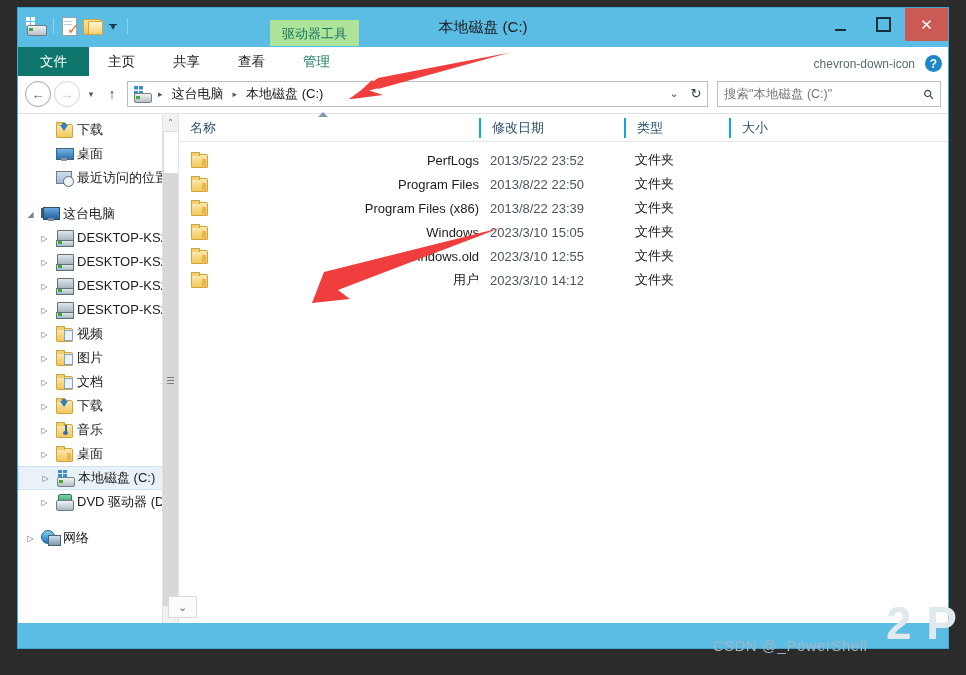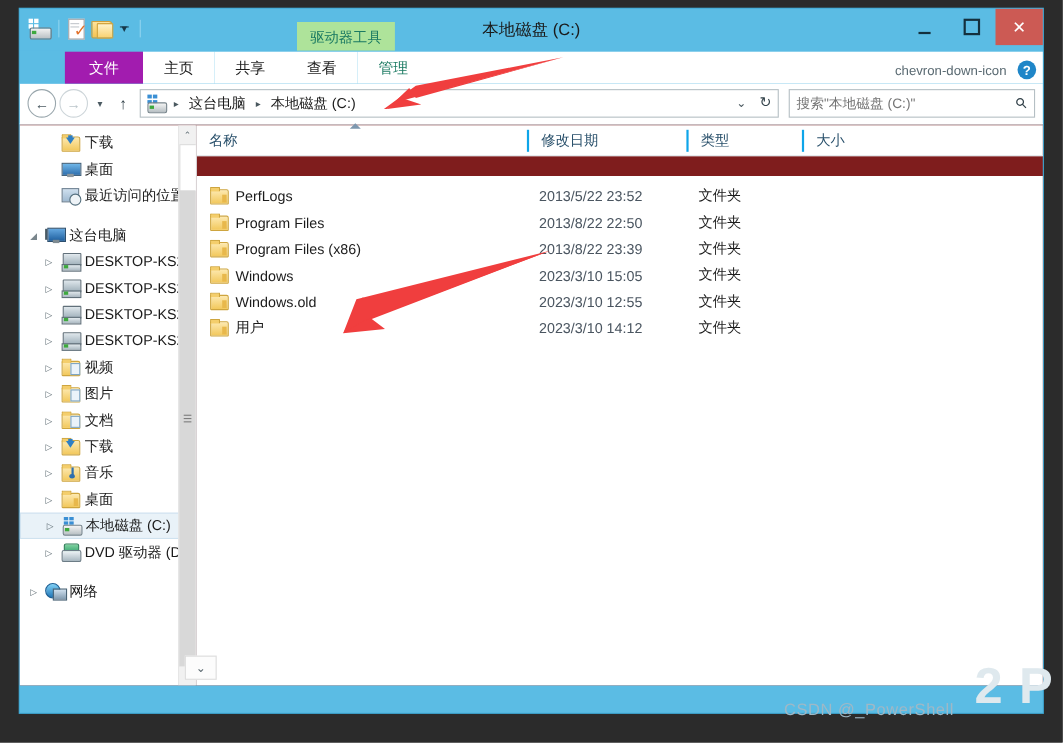--- a/index.html
+++ b/index.html
@@ -99,21 +99,21 @@
 
   
   .ribbon {
     position:relative; height:30px; background:#5bbce4;
     display:flex; align-items:flex-end;
   }
   .tab {
     height:29px; display:flex; align-items:center; padding:0 19px;
     font-size:13.5px; color:#1d1d1d; background:#fff;
   }
-  .tab.file { background:#a21caf; color:#fff; padding:0 22px;margin-left:41px; }
+  .tab.file { background:#0f766e; color:#fff; padding:0 22px; }
   .tab.manage { color:#1b7a62; }
   .tab-filler { flex:1; height:29px; background:#fff; }
   .ribbon-right {
     position:absolute; right:6px; bottom:4px; display:flex; align-items:center; gap:10px;
   }
   .chev-down { color:#5a6a72; font-size:12px; }
   .help-btn {
     width:17px;height:17px;border-radius:50%;background:#1f86c8;color:#fff;
     font-size:12px;font-weight:bold;display:flex;align-items:center;justify-content:center;
   }
@@ -156,21 +156,21 @@
   .searchbox{
     width:210px; height:24px; border:1px solid #b5bfc4; background:#fff;
     display:flex;align-items:center; margin-left:6px; padding:0 6px;
     justify-content:space-between;
   }
   .search-ph{ font-size:12.5px; color:#767676; }
   .search-ico{ font-size:13px; color:#33424a; transform:rotate(-45deg); }
 
   
   .body-area {
-    display:flex; height:509px; background:#7f1d1d;
+    display:flex; height:509px; background:#1d4ed8;
     border-top:1px solid #dfe3e6;
   }
   .sidebar {
     width:160px; background:#fff; position:relative;
     font-size:13px; color:#1b1b1b; overflow:hidden;
   }
   .tree { padding-top:4px; }
   .tnode {
     display:flex; align-items:center; height:24px; padding-left:6px; gap:4px;
     white-space:nowrap;
@@ -258,21 +258,21 @@
   }
   .sb-grip{
     position:absolute; left:4px; top:47%; width:7px; height:7px;
     background:
       linear-gradient(#7c7c7c,#7c7c7c) 0 0/7px 1px no-repeat,
       linear-gradient(#7c7c7c,#7c7c7c) 0 3px/7px 1px no-repeat,
       linear-gradient(#7c7c7c,#7c7c7c) 0 6px/7px 1px no-repeat;
   }
 
   
-  .filepane { flex:1; display:flex; flex-direction:column; border-left:1px solid #dfe3e6;gap:18px; }
+  .filepane { flex:1; display:flex; flex-direction:column; border-left:1px solid #dfe3e6; }
   .colhead {
     display:flex; height:27px; align-items:center;
     border-bottom:1px solid #e3e7ea; background:#fff; position:relative;
   }
   .col {
     font-size:13px; color:#29506b; padding-left:11px;
     border-left:2px solid #0ea5e9; height:20px; line-height:20px;
     box-sizing:border-box; position:relative;
   }
   .col:first-child{ border-left:none; }
@@ -282,21 +282,21 @@
   .col.size{ width:95px; }
   .sort-tri{
     position:absolute; left:139px; top:-6px; width:0;height:0;
     border-left:5px solid transparent; border-right:5px solid transparent;
     border-bottom:5px solid #7d97ae;
   }
   .rows { flex:1; background:#fff; padding-top:6px; }
   .row {
     display:flex; align-items:center; height:24px; font-size:13px; color:#1b1b1b;
   }
-  .row .c-name{ width:300px; display:flex; align-items:center; gap:7px; padding-left:11px; box-sizing:border-box;}
+  .row .c-name{ width:300px; display:flex; align-items:center; gap:7px; padding-left:11px; box-sizing:border-box;justify-content:space-between;}
   .row .c-date{ width:145px; padding-left:11px; box-sizing:border-box; color:#4a5560;}
   .row .c-type{ width:105px; padding-left:11px; box-sizing:border-box; color:#1b1b1b;}
   .row .c-size{ width:95px; text-align:right; padding-right:10px; box-sizing:border-box; color:#1b1b1b;}
   .ricon{ width:17px;height:16px; position:relative; flex:0 0 17px;}
   
   .f-zip .b{position:absolute;left:1px;top:2px;width:15px;height:12px;
     background:linear-gradient(#fde9b0,#f2c85c);border:1px solid #cea53f;}
   .f-zip .t{position:absolute;left:1px;top:0;width:7px;height:3px;background:#f4ce6c;border:1px solid #cea53f;border-bottom:none;}
   .f-zip .zip{position:absolute;left:4px;top:2px;width:3px;height:12px;
     background:

